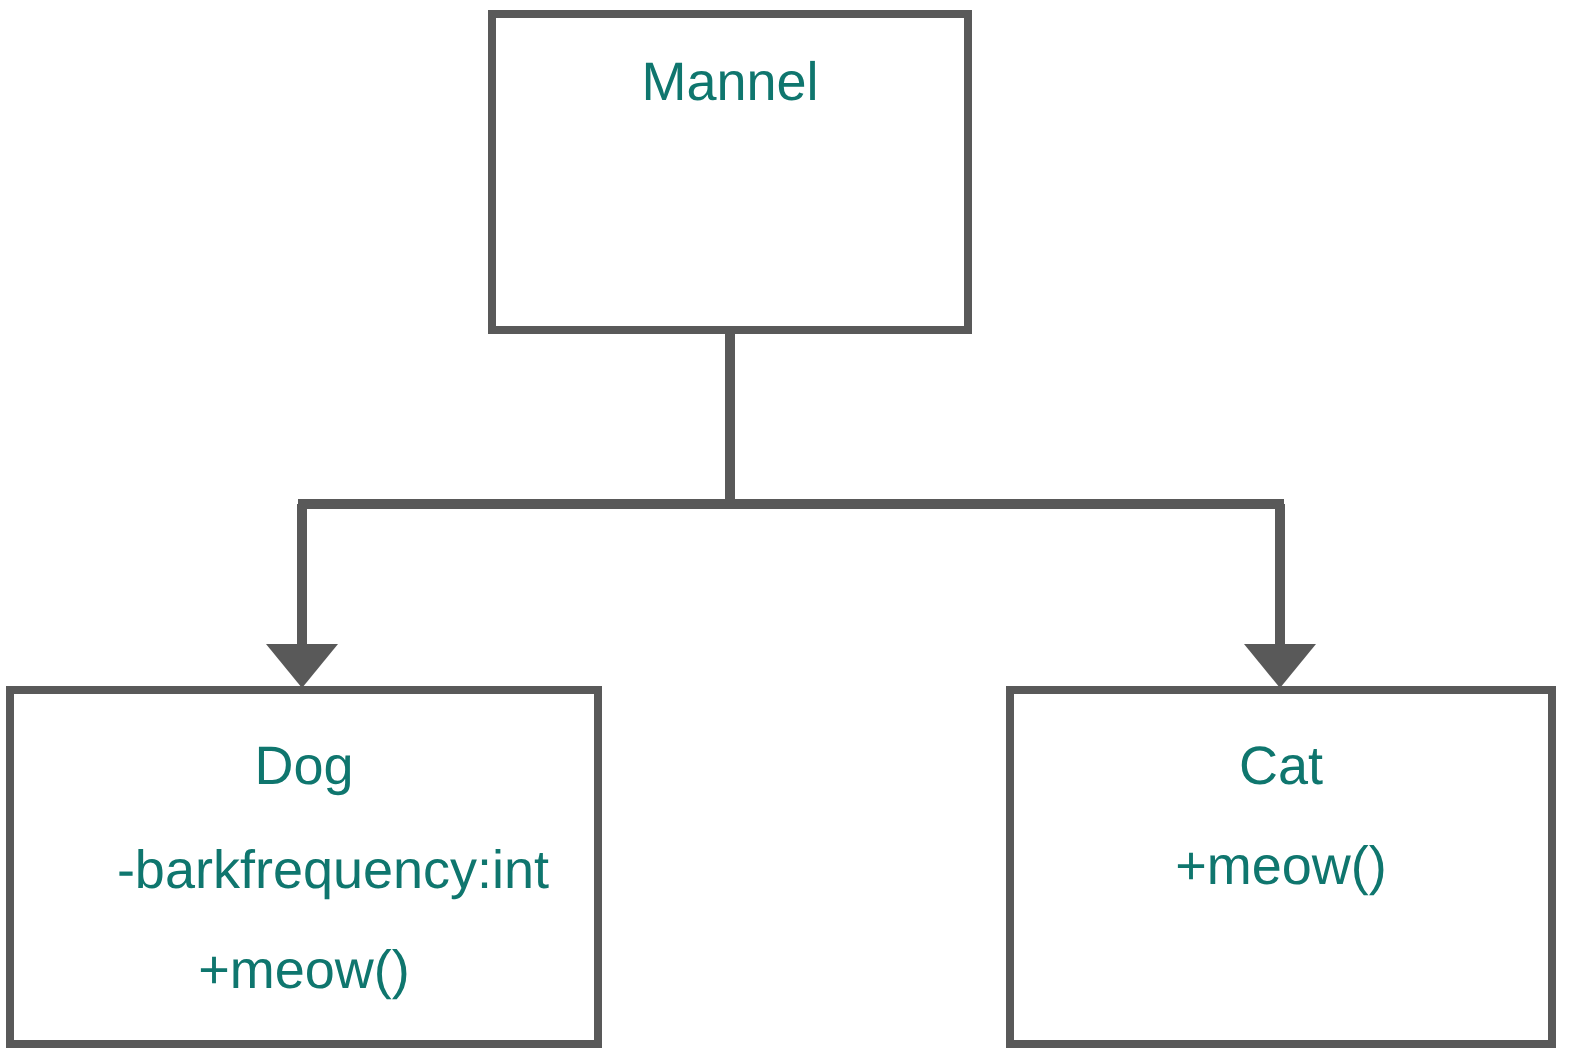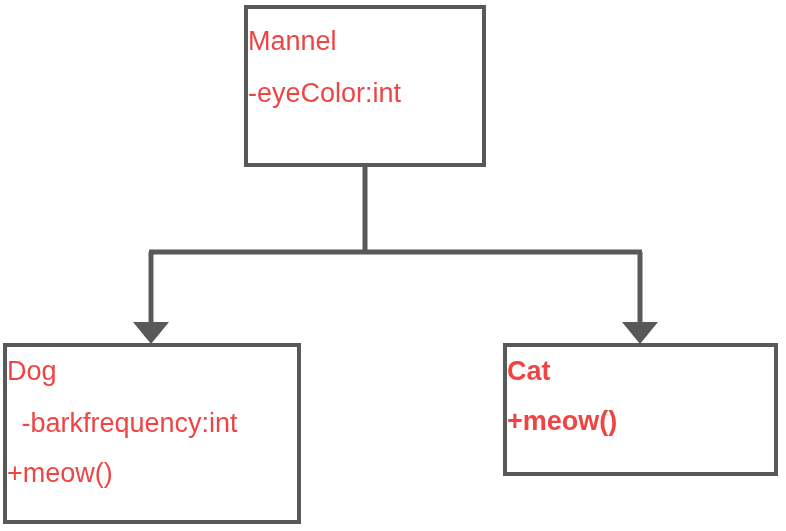--- a/index.html
+++ b/index.html
@@ -29,22 +29,22 @@
     box-sizing: border-box;
     background: #ffffff;
     border: 4px solid #595959;
     display: flex;
     flex-direction: column;
     align-items: center;
     z-index: 2;
   }
   .uml-class .row {
     width: 100%;
-    text-align: left;
-    color: #ef4444;
+    text-align: center;
+    color: #0f766e;
     white-space: nowrap;
     line-height: 1.0;
   }
   
   #class-mannel {
     left: 244px;
     top: 5px;
     width: 242px;
     height: 162px;
   }
@@ -64,26 +64,25 @@
   #class-dog {
     left: 3px;
     top: 343px;
     width: 298px;
     height: 181px;
   }
   #class-cat {
     left: 503px;
     top: 343px;
     width: 275px;
-    height: 133px;
-    font-weight: bold;
+    height: 181px;
   }
   .subclass .name-row {
     font-size: 27px;
-    padding-top: 11px;
+    padding-top: 23px;
   }
   .subclass .attr-row {
     font-size: 27px;
     padding-top: 25px;
     margin-left: 29px;
   }
   .subclass .method-row {
     font-size: 27px;
     padding-top: 23px;
   }
@@ -101,21 +100,20 @@
 
     <line x1="151" y1="252" x2="151" y2="326" stroke="#595959" stroke-width="5"></line>
     <polygon points="151,344 133,322 169,322" fill="#595959"></polygon>
 
     <line x1="640" y1="252" x2="640" y2="326" stroke="#595959" stroke-width="5"></line>
     <polygon points="640,344 622,322 658,322" fill="#595959"></polygon>
   </svg>
 
   <div id="class-mannel" class="uml-class superclass">
     <div class="row name-row">Mannel</div>
-    <div class="row attr-row">-eyeColor:int</div>
   </div>
 
   <div id="class-dog" class="uml-class subclass">
     <div class="row name-row">Dog</div>
     <div class="row attr-row">-barkfrequency:int</div>
     <div class="row method-row">+meow()</div>
   </div>
 
   <div id="class-cat" class="uml-class subclass">
     <div class="row name-row">Cat</div>

